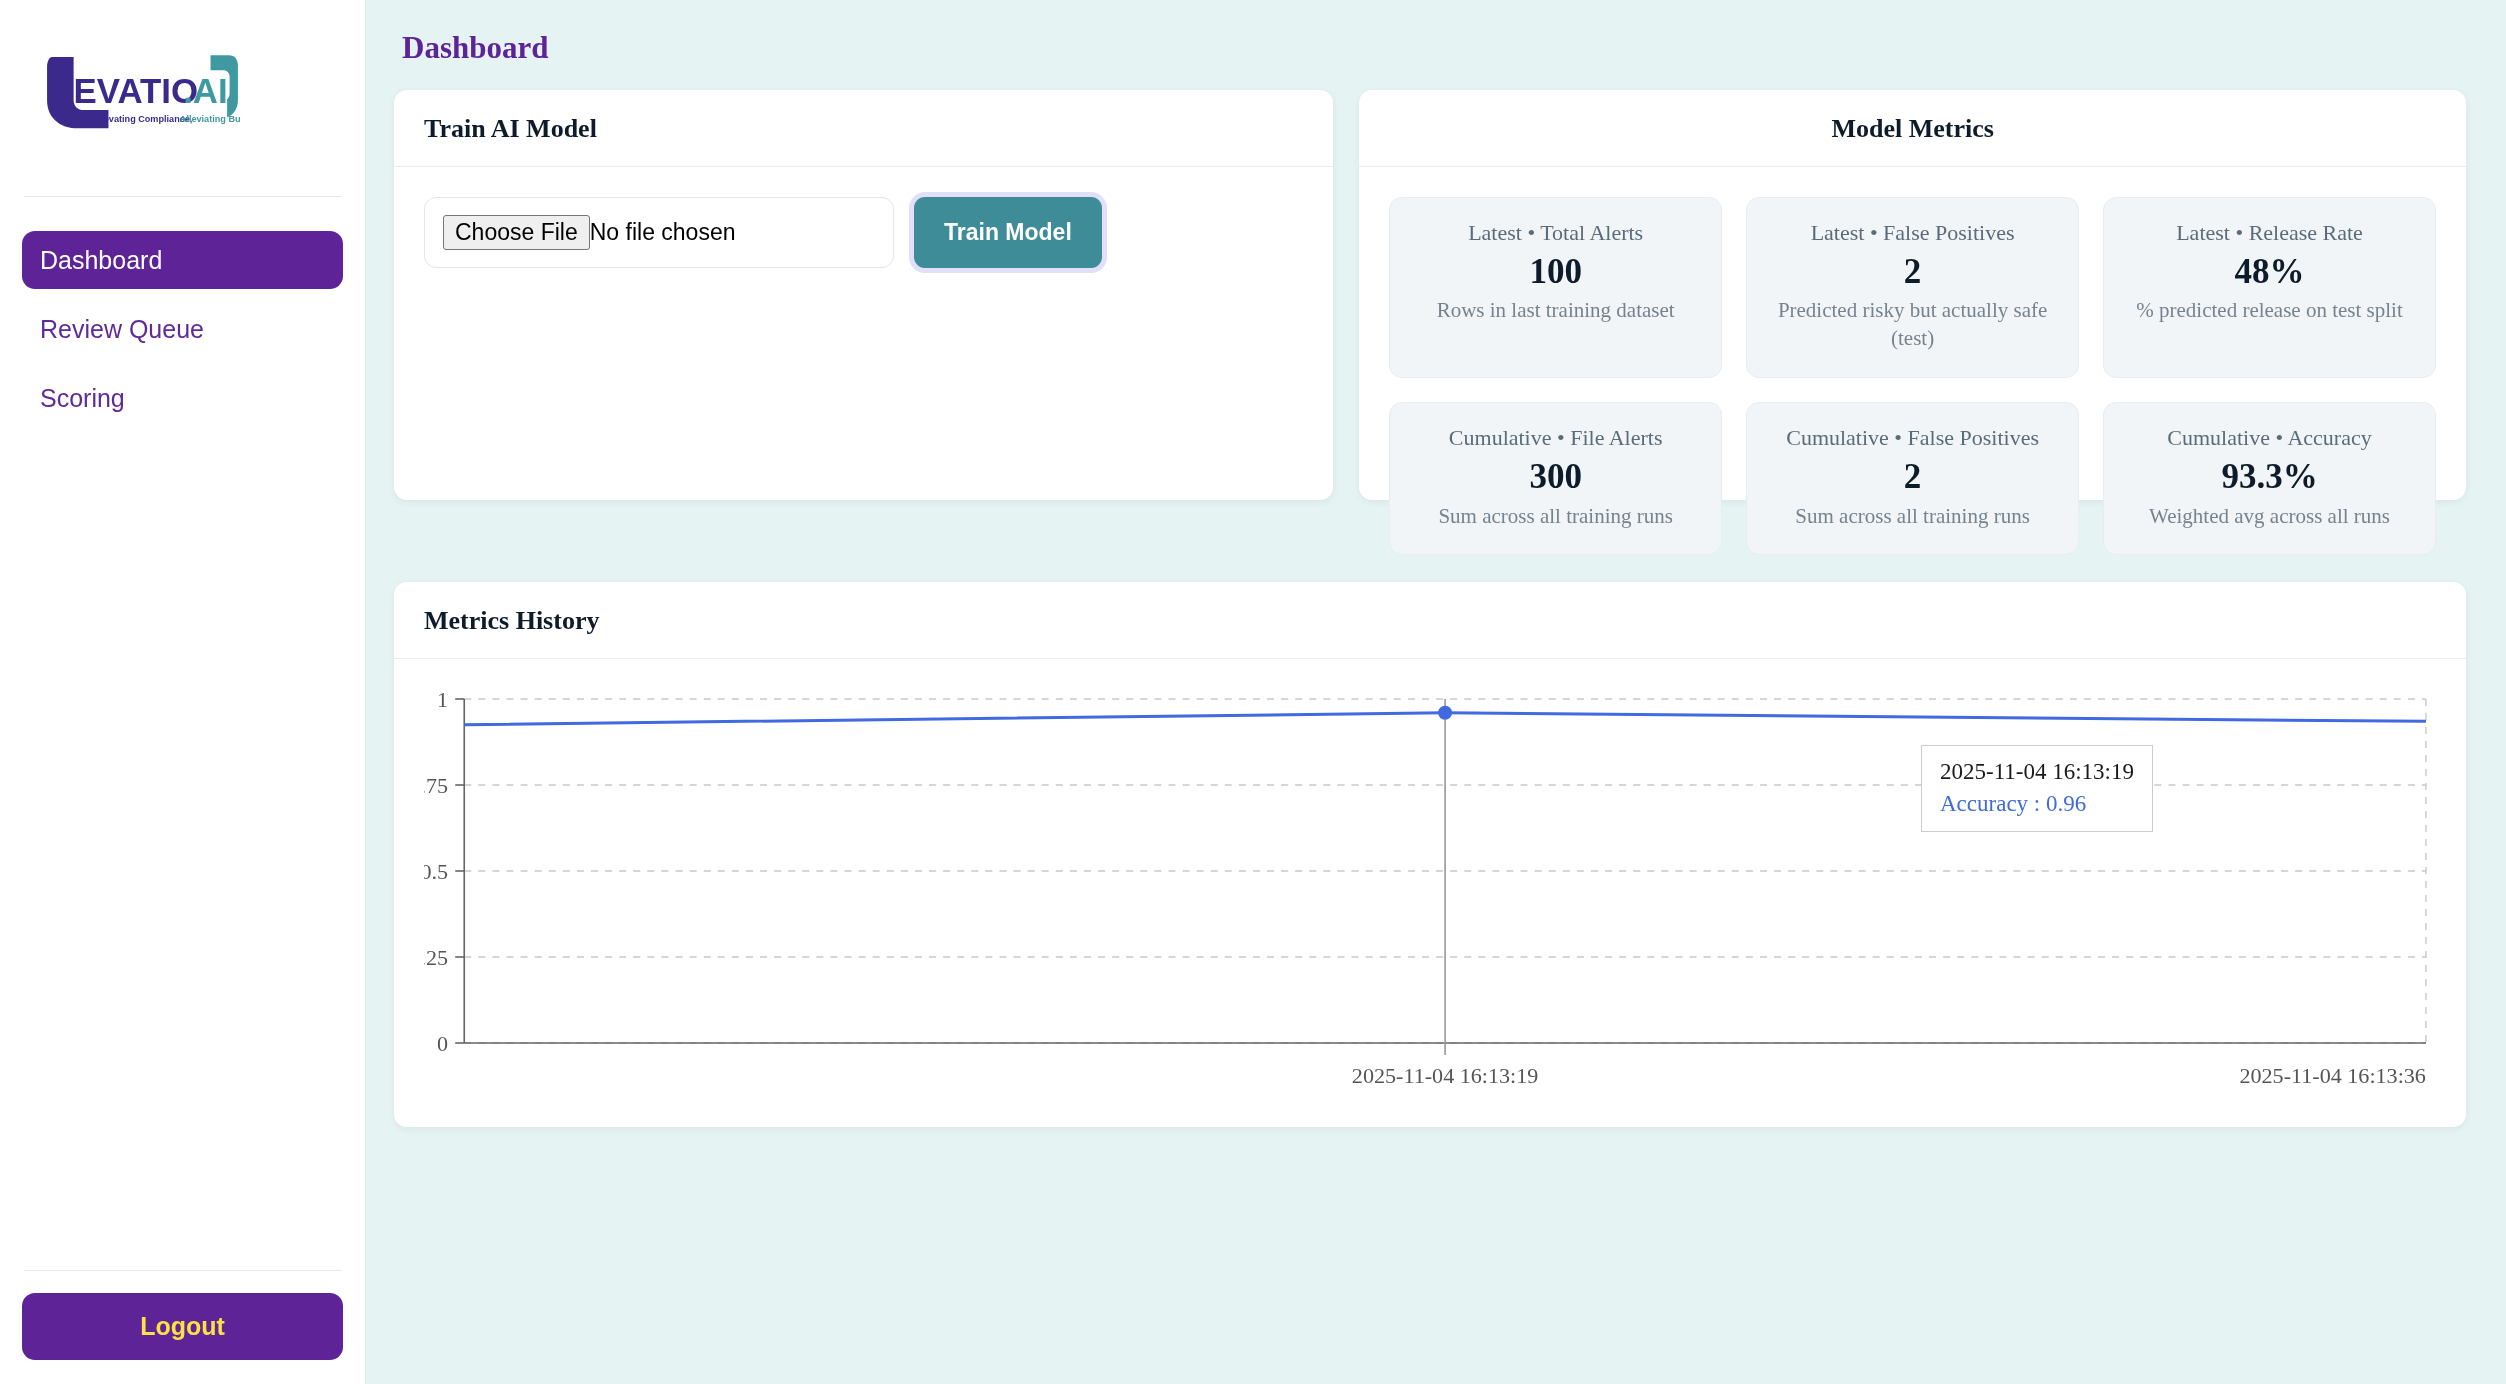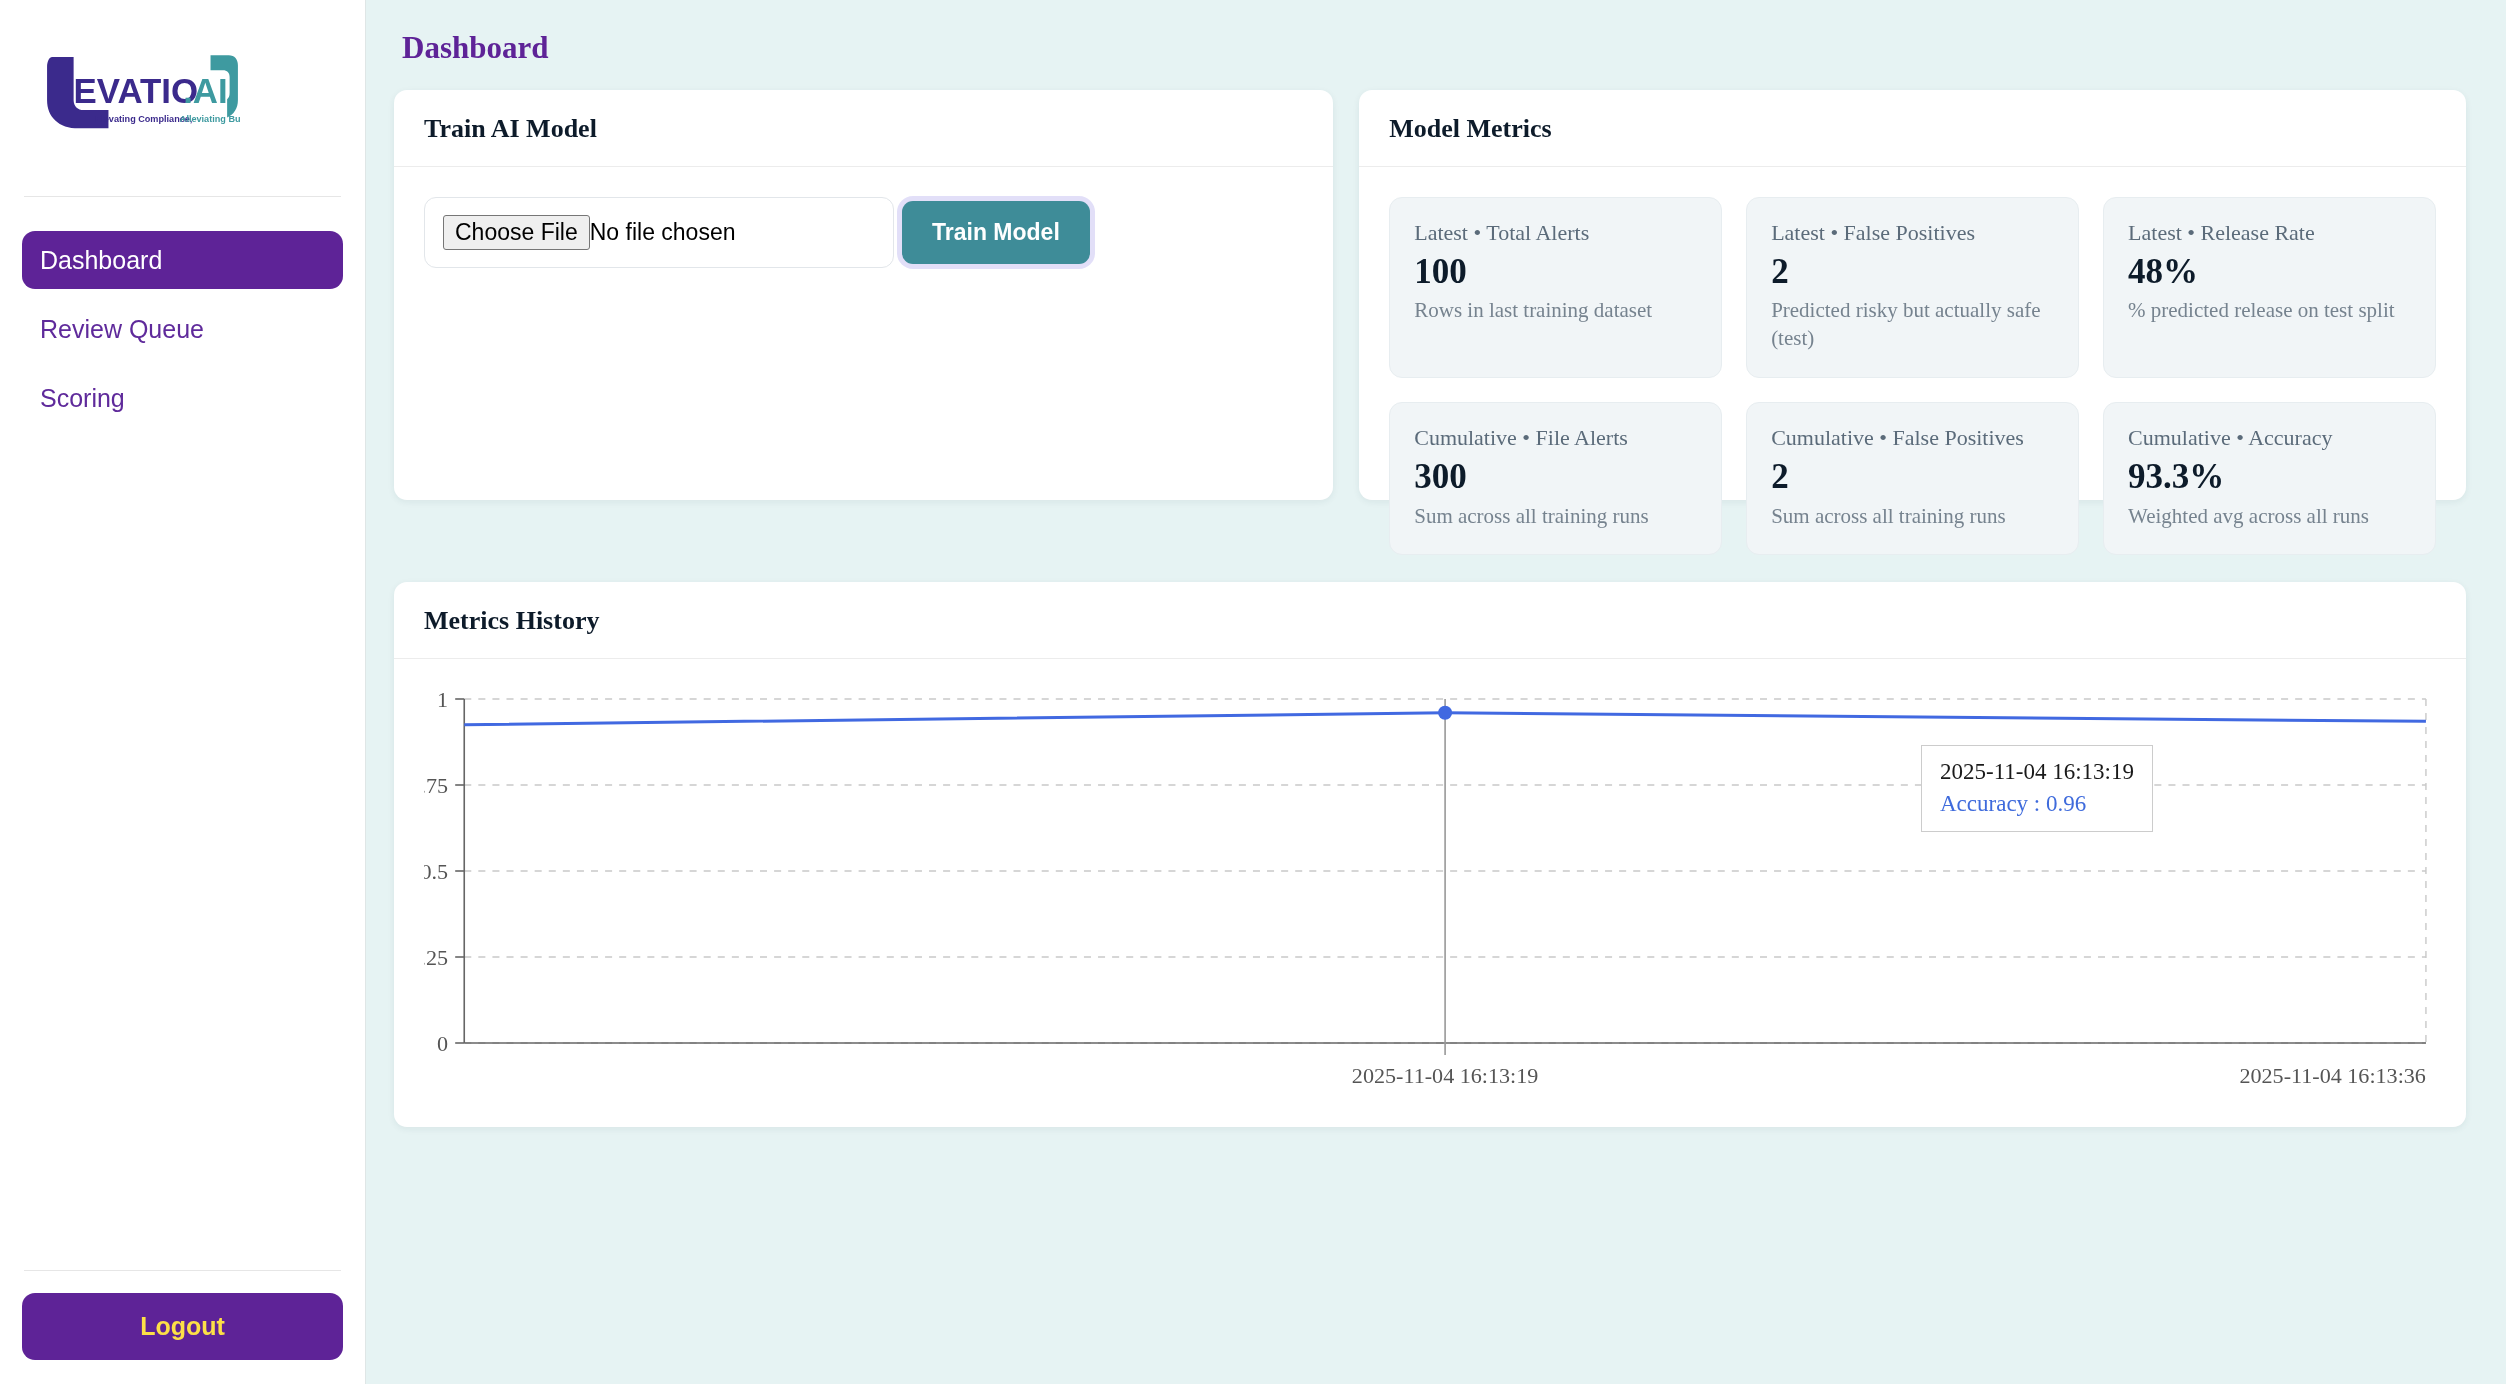--- a/index.html
+++ b/index.html
@@ -95,24 +95,24 @@
     font-family: "Liberation Serif", serif;
     font-weight: bold;
     font-size: 26px;
     color: #0d1b2a;
     padding: 24px 30px 22px 30px;
     border-bottom: 1px solid #ececec;
   }
   .card-body { padding: 30px; }
 
   .card-train { width: 1028px; height: 410px; }
-  .card-metrics { flex: 1 1 auto; height: 410px; }
-
-  
-  .file-row { display: flex; align-items: center; gap: 8px; }
+  .card-metrics { flex: 1 1 auto; height: 410px; text-align: center; }
+
+  
+  .file-row { display: flex; gap: 20px; }
   .file-input-shell {
     width: 470px;
     border: 1px solid #e2e6ea;
     border-radius: 12px;
     padding: 17px 18px;
     display: flex; align-items: center;
     background: #fff;
   }
   .choose-file-btn {
     font-family: "Liberation Sans", sans-serif;

